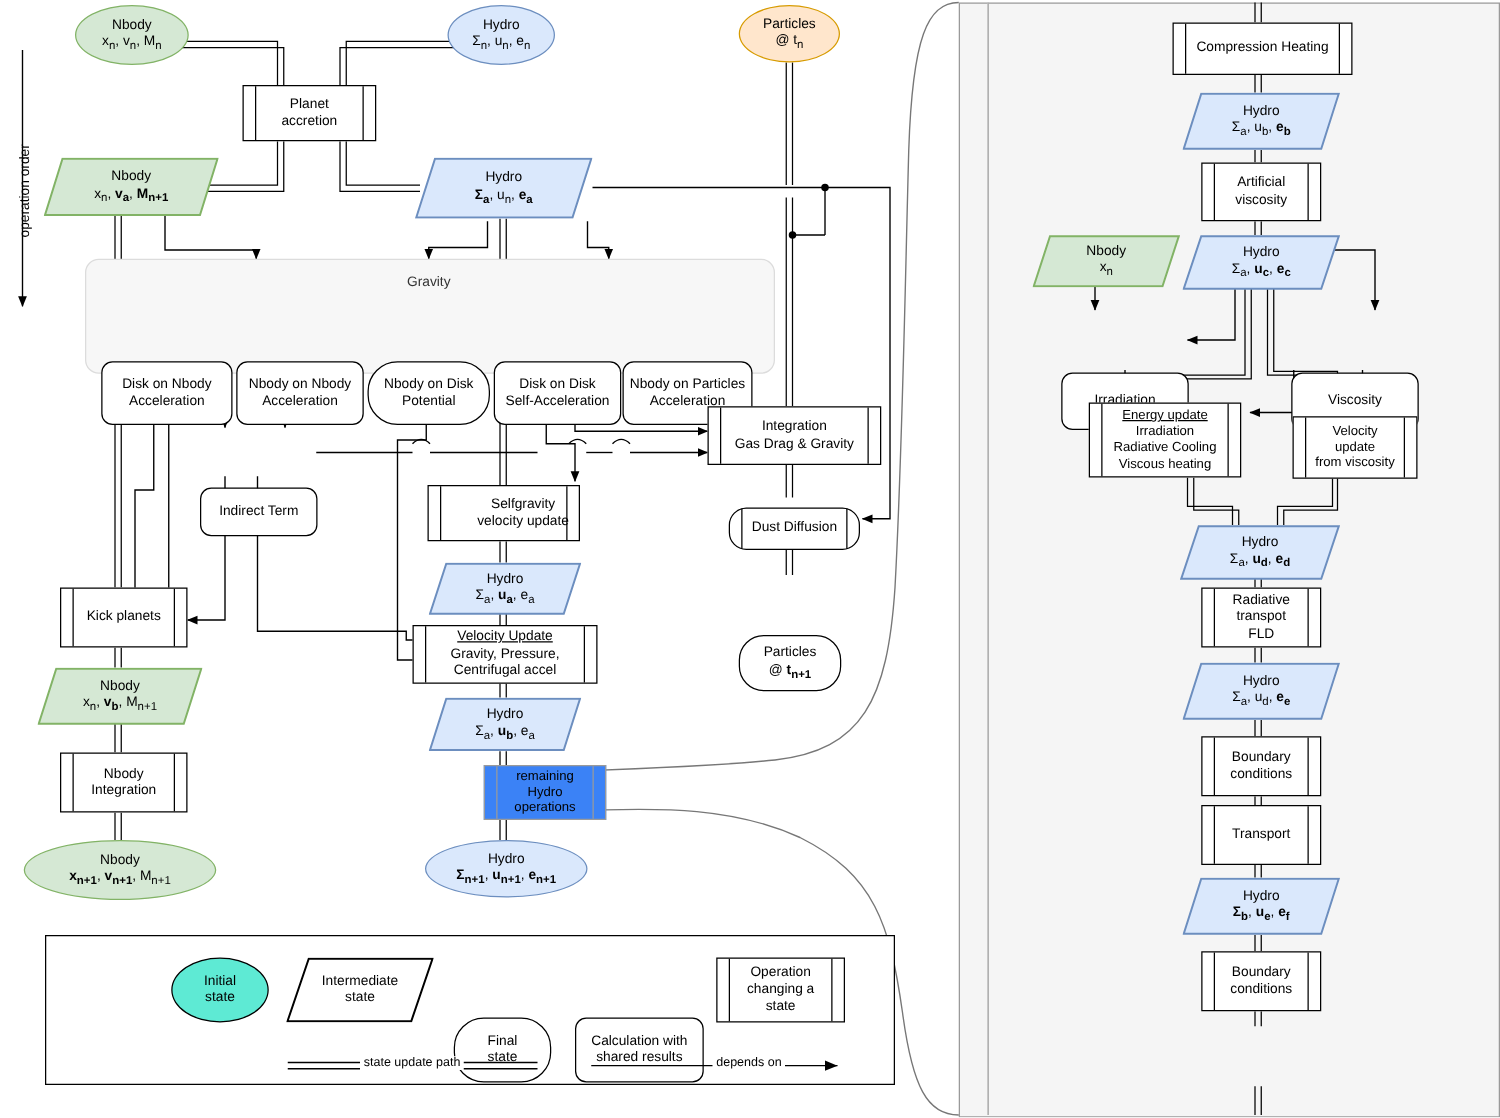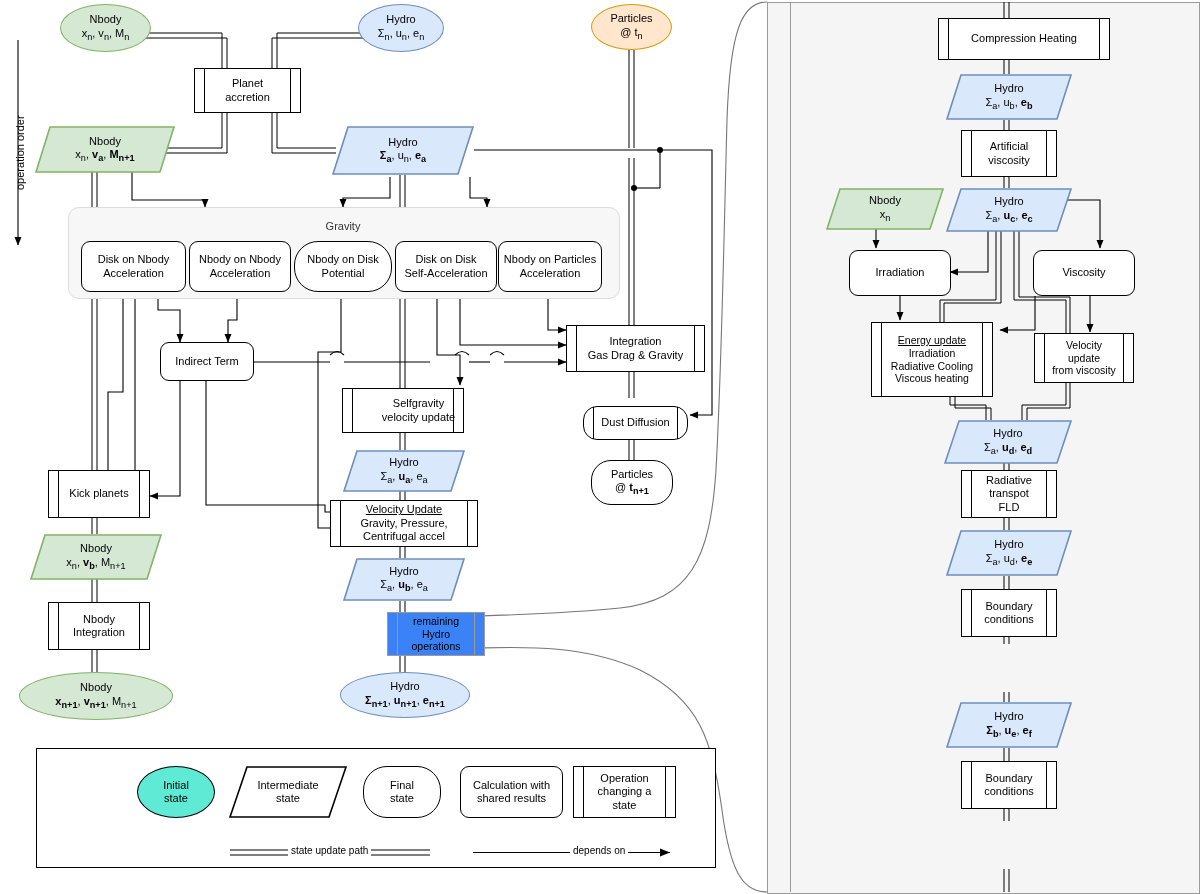--- a/index.html
+++ b/index.html
@@ -8,21 +8,21 @@
   #svgroot{position:absolute;left:0;top:0;width:1200px;height:894px;}
   .nd{position:absolute;box-sizing:border-box;display:flex;flex-direction:column;
       align-items:center;justify-content:center;text-align:center;color:#000;
       font-size:11px;line-height:1.22;z-index:5;}
   .nd span{display:block;white-space:nowrap;}
   
   .ellipse{border-radius:50%;border:1.6px solid #000;background:#fff;}
   .green{background:#d5e8d4;border-color:#82b366;}
   .blue{background:#dae8fc;border-color:#6c8ebf;}
   .orange{background:#ffe6cc;border-color:#d79b00;}
-  .rrect{border:1.4px solid #000;background:#fff;border-radius:9px;}
+  .rrect{border:1.4px solid #000;background:#fff;border-radius:9px;margin-top:48px;}
   .para{border:0;background:transparent;}
   .para .pbg{position:absolute;left:0;top:0;width:100%;height:100%;z-index:-1;}
   .opbox{border:1.3px solid #000;background:#fff;}
   .opbox::before,.opbox::after{content:"";position:absolute;top:0;bottom:0;width:0;
       border-left:1.3px solid #000;}
   .opbox::before{left:9px;}
   .opbox::after{right:9px;}
   .grey{background:#3b82f6;border-color:#9a9a9a;margin-left:32px;}
   .grey::before,.grey::after{border-left-color:#9a9a9a;}
   .grav-group{position:absolute;border:1.1px solid #dcdcdc;background:#f7f7f7;
@@ -346,21 +346,21 @@
 
   <div class="nd opbox" style="left:583px;top:406px;width:105px;height:34px;border-radius:14px;">
     <span>Dust Diffusion</span>
   </div>
 
   <div class="nd rrect orange" style="left:591px;top:460px;width:82px;height:45px;border-radius:20px;border-width:1.6px;">
     <span>Particles</span>
     <span>@ <b>t<sub>n+1</sub></b></span>
   </div>
 
-  <div class="nd opbox" style="left:938px;top:18px;width:172px;height:42px;">
+  <div class="nd opbox" style="left:938px;top:18px;width:144px;height:42px;">
     <span>Compression Heating</span>
   </div>
 
   <div class="nd para" style="left:946px;top:74px;width:126px;height:46px;">
     <svg class="pbg" viewBox="0 0 126 46" preserveAspectRatio="none">
       <polygon points="15,1 125,1 111,45 1,45" fill="#dae8fc" stroke="#6c8ebf" stroke-width="1.6"></polygon>
     </svg>
     <span>Hydro</span>
     <span>Σ<sub>a</sub>, u<sub>b</sub>, <b>e<sub>b</sub></b></span>
   </div>
@@ -387,21 +387,21 @@
   </div>
 
   <div class="nd rrect" style="left:849px;top:250px;width:102px;height:46px;">
     <span>Irradiation</span>
   </div>
 
   <div class="nd rrect" style="left:1033px;top:250px;width:102px;height:46px;">
     <span>Viscosity</span>
   </div>
 
-  <div class="nd opbox" style="left:871px;top:322px;width:122px;height:75px;font-size:10.5px;">
+  <div class="nd opbox" style="left:871px;top:322px;width:122px;height:60px;font-size:10.5px;">
     <span><u>Energy update</u></span>
     <span>Irradiation</span>
     <span>Radiative Cooling</span>
     <span>Viscous heating</span>
   </div>
 
   <div class="nd opbox" style="left:1034px;top:333px;width:100px;height:50px;font-size:10.5px;">
     <span>Velocity</span>
     <span>update</span>
     <span>from viscosity</span>
@@ -427,20 +427,23 @@
     </svg>
     <span>Hydro</span>
     <span>Σ<sub>a</sub>, u<sub>d</sub>, <b>e<sub>e</sub></b></span>
   </div>
 
   <div class="nd opbox" style="left:961px;top:589px;width:96px;height:48px;">
     <span>Boundary</span>
     <span>conditions</span>
   </div>
 
+  <div class="nd opbox" style="left:961px;top:644px;width:96px;height:48px;">
+    <span>Transport</span>
+  </div>
 
   <div class="nd para" style="left:946px;top:702px;width:126px;height:46px;">
     <svg class="pbg" viewBox="0 0 126 46" preserveAspectRatio="none">
       <polygon points="15,1 125,1 111,45 1,45" fill="#dae8fc" stroke="#6c8ebf" stroke-width="1.6"></polygon>
     </svg>
     <span>Hydro</span>
     <span><b>Σ<sub>b</sub></b>, <b>u<sub>e</sub></b>, <b>e<sub>f</sub></b></span>
   </div>
 
   <div class="nd opbox" style="left:961px;top:761px;width:96px;height:48px;">

